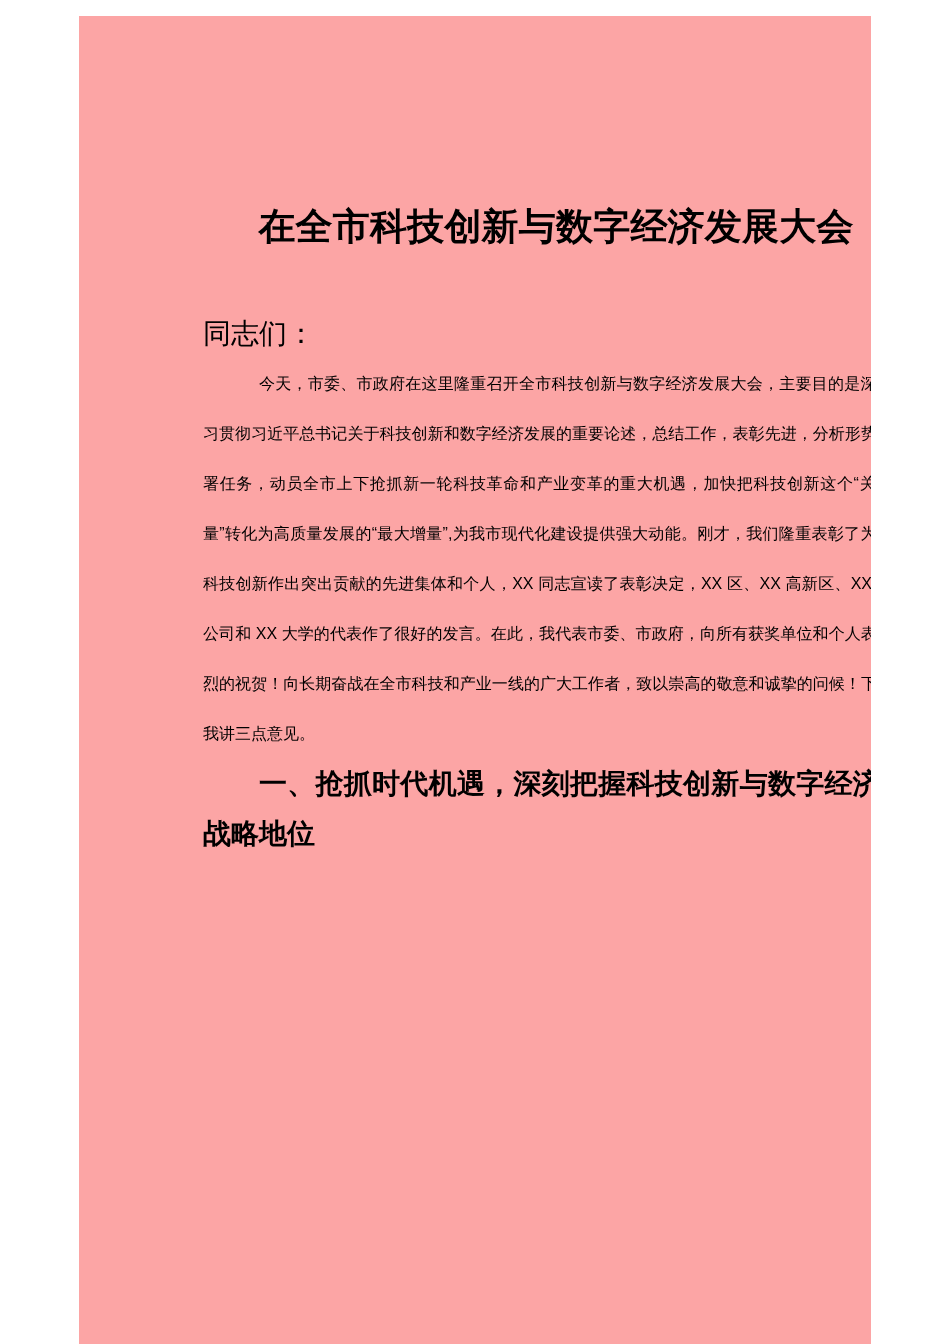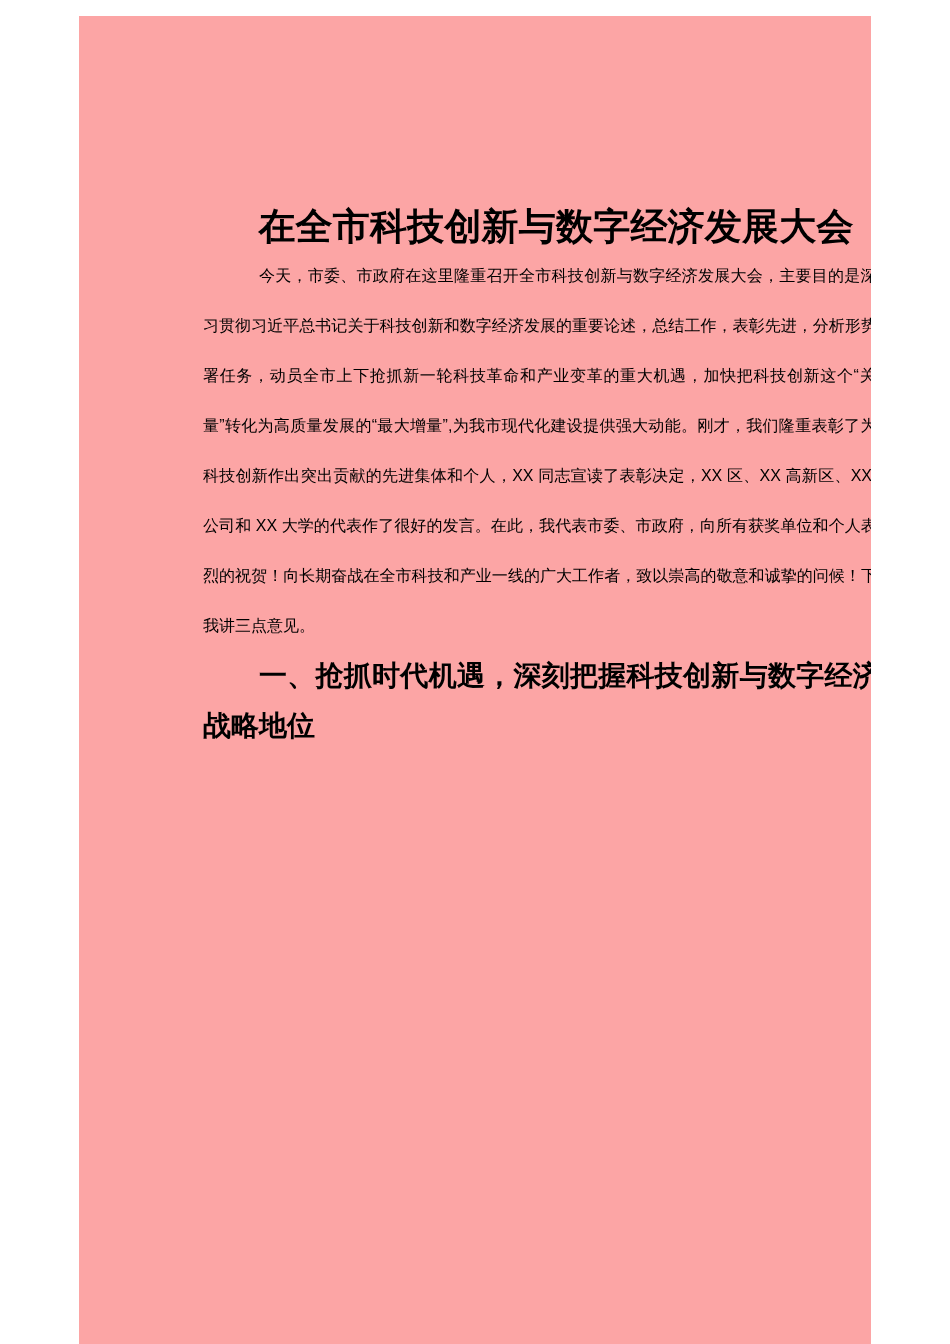--- a/index.html
+++ b/index.html
@@ -78,20 +78,21 @@
 </head>
 <body>
 
 <div id="page">
   <div class="content">
 
     <h1 class="doc-title">
       <span class="t-line">在全市科技创新与数字经济发展大会</span>
     </h1>
 
+    <p class="salutation">同志们：</p>
 
     <p class="para first-body">今天，市委、市政府在这里隆重召开全市科技创新与数字经济发展大会，主要目的是深入学习贯彻习近平总书记关于科技创新和数字经济发展的重要论述，总结工作，表彰先进，分析形势，部署任务，动员全市上下抢抓新一轮科技革命和产业变革的重大机遇，加快把科技创新这个“关键变量”转化为高质量发展的“最大增量”,为我市现代化建设提供强大动能。刚才，我们隆重表彰了为全市科技创新作出突出贡献的先进集体和个人，XX 同志宣读了表彰决定，XX 区、XX 高新区、XX 科技公司和 XX 大学的代表作了很好的发言。在此，我代表市委、市政府，向所有获奖单位和个人表示热烈的祝贺！向长期奋战在全市科技和产业一线的广大工作者，致以崇高的敬意和诚挚的问候！下面，我讲三点意见。</p>
 
     <p class="heading">一、抢抓时代机遇，深刻把握科技创新与数字经济的战略地位</p>
 
 
   </div>
 </div>
 
 </body></html>

